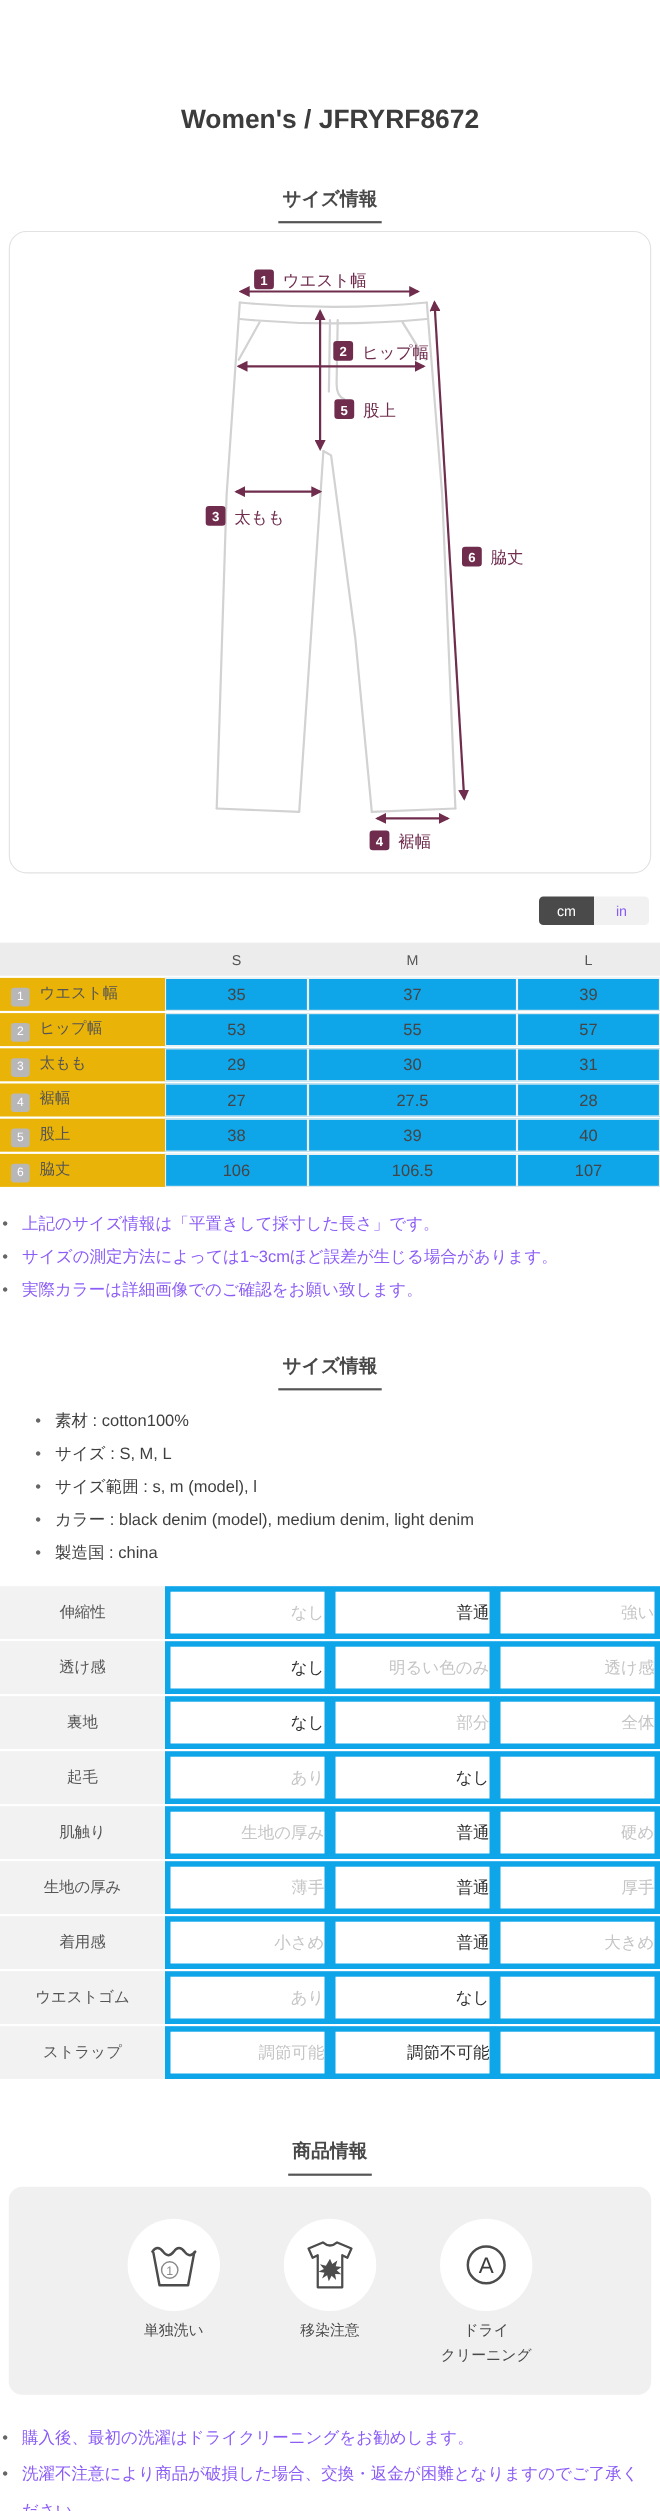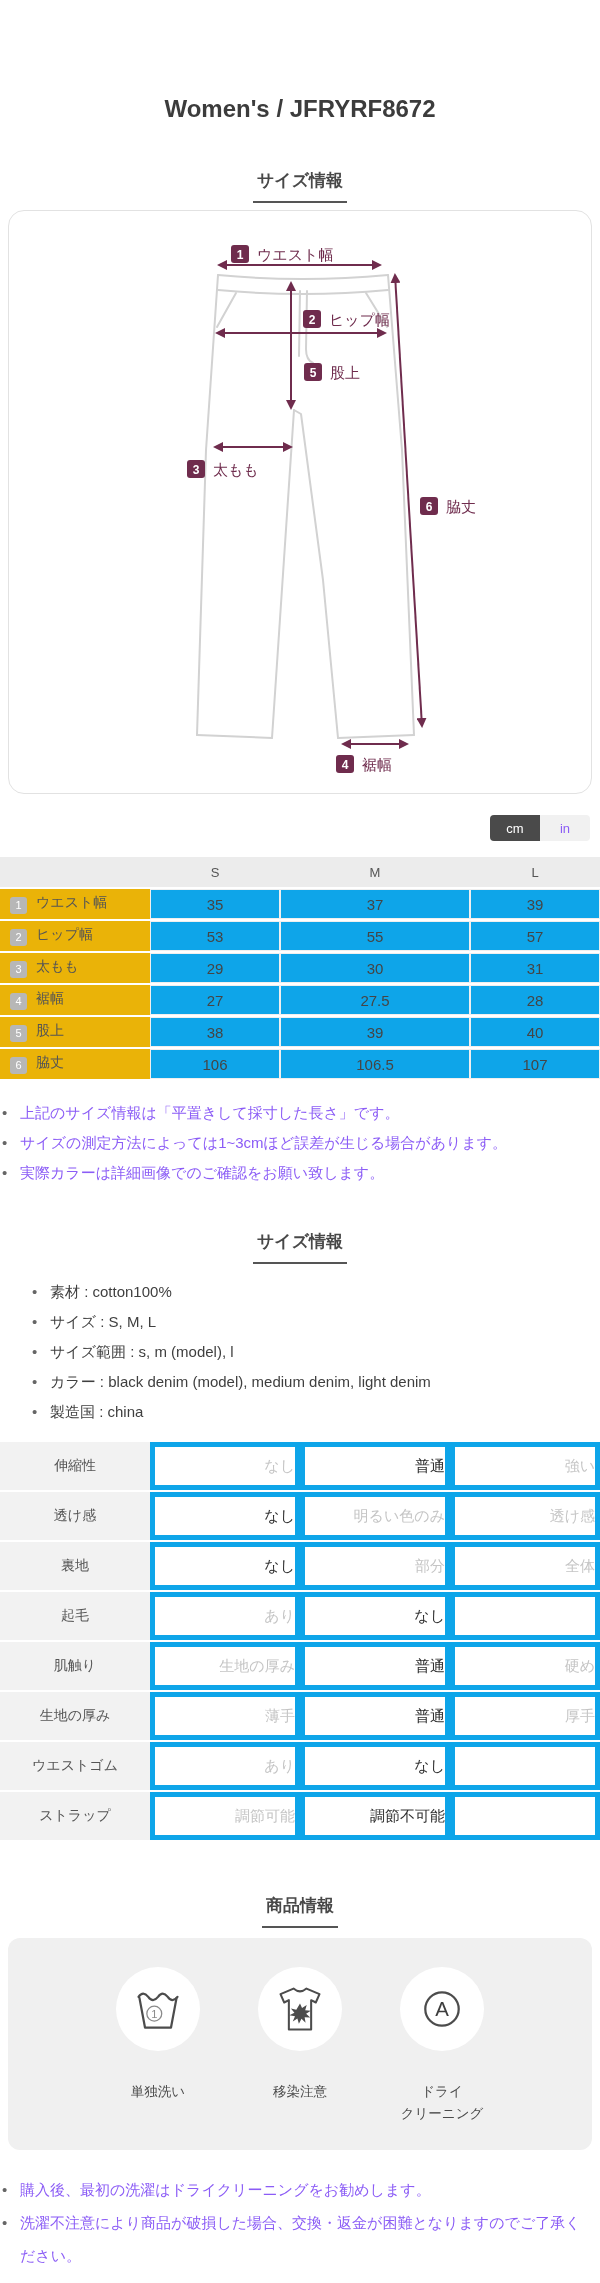--- a/index.html
+++ b/index.html
@@ -85,21 +85,21 @@
     margin: 10px 8px 0 8px; background: #f0f0f0; border-radius: 12px;
     padding: 29px 0 26px 0;
     display: flex; justify-content: center; gap: 22px;
   }
   .care-item { width: 120px; display: flex; flex-direction: column; align-items: center; }
   .care-circle {
     width: 84px; height: 84px; border-radius: 50%; background: #fff;
     display: flex; align-items: center; justify-content: center;
   }
   .care-label {
-    margin-top: 30px; font-size: 13.5px; color: #4a4a4a;
+    margin-top: 7px; font-size: 13.5px; color: #4a4a4a;
     text-align: center; line-height: 1.6; white-space: pre-line;
   }
   
   svg text.dlabel { font-family: "Liberation Sans", "DejaVu Sans", sans-serif; }
 </style>
 </head>
 <body>
 
 <h1 class="page-title">Women's / JFRYRF8672</h1>
 
@@ -274,20 +274,26 @@
       <th>肌触り</th>
       <td class="opt">生地の厚み</td>
       <td class="sel">普通</td>
       <td class="opt">硬め</td>
     </tr>
     <tr>
       <th>生地の厚み</th>
       <td class="opt">薄手</td>
       <td class="sel">普通</td>
       <td class="opt">厚手</td>
+    </tr>
+    <tr>
+      <th>着用感</th>
+      <td class="opt">小さめ</td>
+      <td class="sel">普通</td>
+      <td class="opt">大きめ</td>
     </tr>
     <tr>
       <th>ウエストゴム</th>
       <td class="opt">あり</td>
       <td class="sel">なし</td>
       <td class="opt"></td>
     </tr>
     <tr>
       <th>ストラップ</th>
       <td class="opt">調節可能</td>

